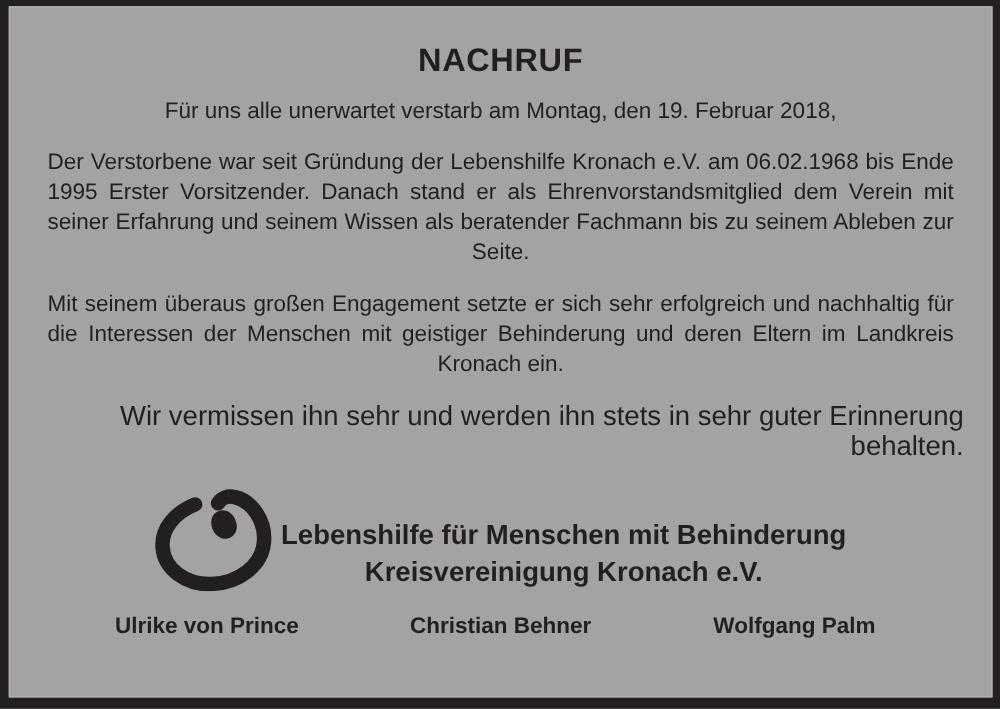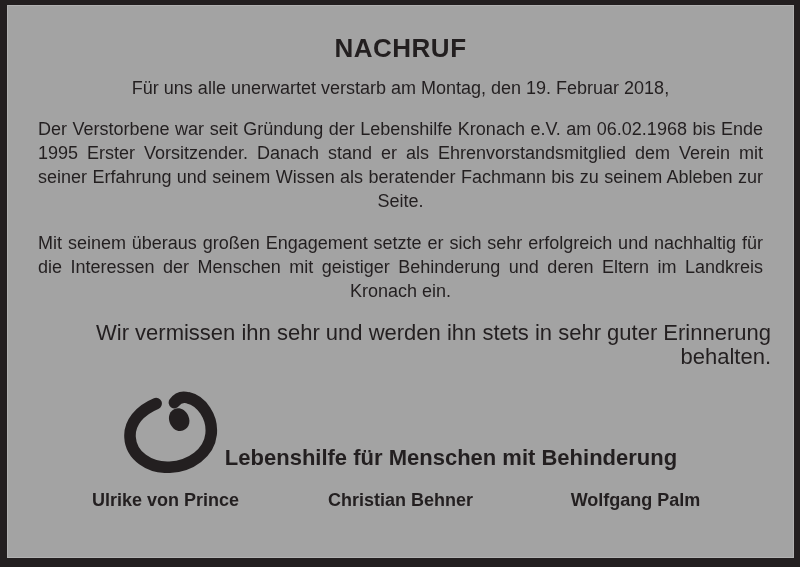--- a/index.html
+++ b/index.html
@@ -103,20 +103,21 @@
 
       <p class="para3">Wir vermissen ihn sehr und werden ihn stets in sehr guter Erinnerung behalten.</p>
 
       <div class="org-row">
         <svg class="org-logo" viewBox="0 0 100 85" aria-hidden="true">
           <path d="M 33 13 C 16 20, 5 33, 6 48 C 7 67, 26 80, 47 79 C 69 78, 88 64, 90 45 C 92 27, 80 10, 66 7 C 60 5.5, 55 7.5, 52 12" fill="none" stroke="#231f20" stroke-width="12" stroke-linecap="round"></path>
           <path d="M 48 22 C 53 15.5, 62 17, 66 25 C 70 33, 66 41, 58 41.5 C 50 42, 43 30, 48 22 Z" fill="#231f20"></path>
         </svg>
         <div class="org-text">
           <div>Lebenshilfe für Menschen mit Behinderung</div>
+          <div>Kreisvereinigung Kronach e.V.</div>
         </div>
       </div>
 
       <div class="signatures">
         <div class="sig-col">
           <div class="sig-name">Ulrike von Prince</div>
 
         </div>
         <div class="sig-col">
           <div class="sig-name">Christian Behner</div>

